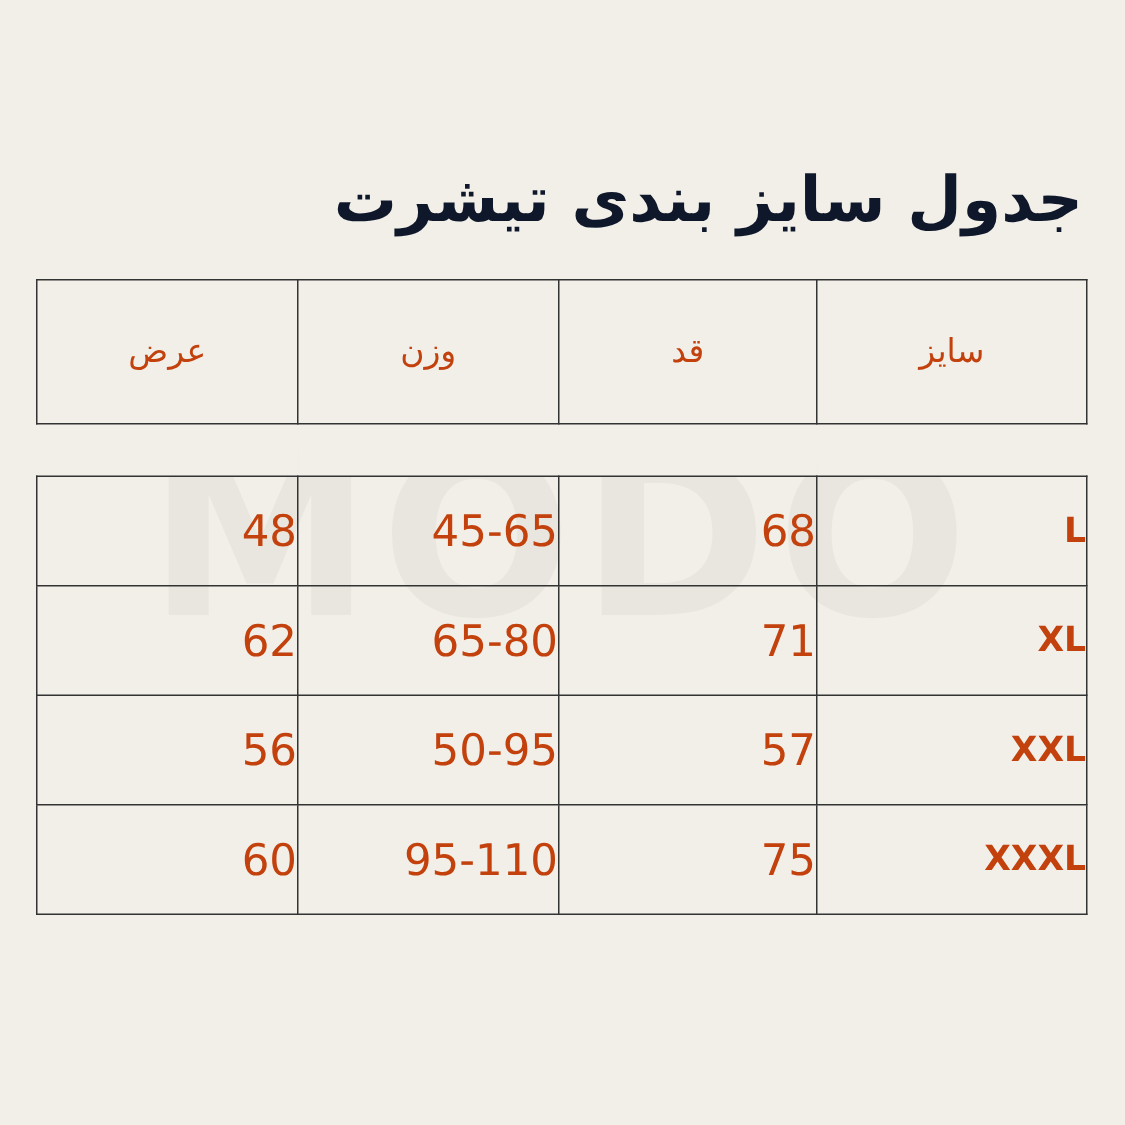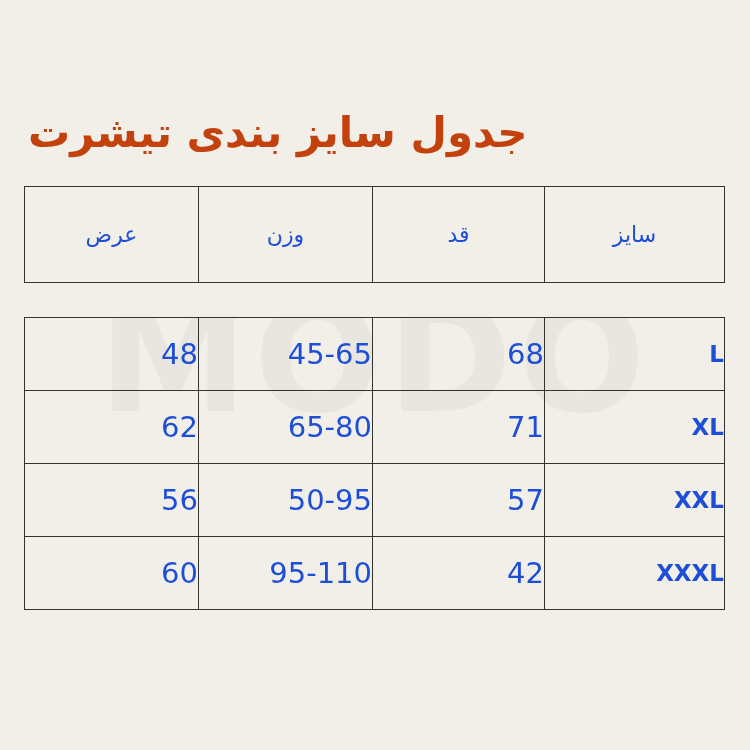--- a/index.html
+++ b/index.html
@@ -35,43 +35,43 @@
     line-height: 1;
     user-select: none;
     pointer-events: none;
     font-family: "DejaVu Sans", "Liberation Sans", sans-serif;
   }
   .title {
     position: absolute;
     top: 80px;
     right: 28px;
     left: 28px;
-    text-align: left;
+    text-align: right;
     font-size: 42px;
     font-weight: bold;
-    color: #c2410c;
+    color: #0f172a;
     direction: rtl;
     white-space: nowrap;
     font-family: "DejaVu Sans", "Liberation Sans", sans-serif;
   }
   .table-wrap {
     position: absolute;
     top: 186px;
     right: 25px;
     left: 25px;
   }
   table.size-table {
     width: 700px;
     border-collapse: collapse;
     table-layout: fixed;
     direction: rtl;
   }
   table.size-table td, table.size-table th {
     border: 1px solid #333333;
-    color: #1d4ed8;
+    color: #c2410c;
     background: transparent;
     margin-top: 41px;
   }
   thead th {
     height: 95px;
     font-size: 22px;
     font-weight: normal;
     padding: 0;
   }
   
@@ -144,21 +144,21 @@
 
         <tr class="data-row">
           <td class="size-cell">XXL</td>
           <td>57</td>
           <td>50-95</td>
           <td>56</td>
         </tr>
 
         <tr class="data-row">
           <td class="size-cell">XXXL</td>
-          <td>42</td>
+          <td>75</td>
           <td>95-110</td>
           <td>60</td>
         </tr>
       </tbody>
     </table>
   </div>
 
 </div>
 
 </body></html>

